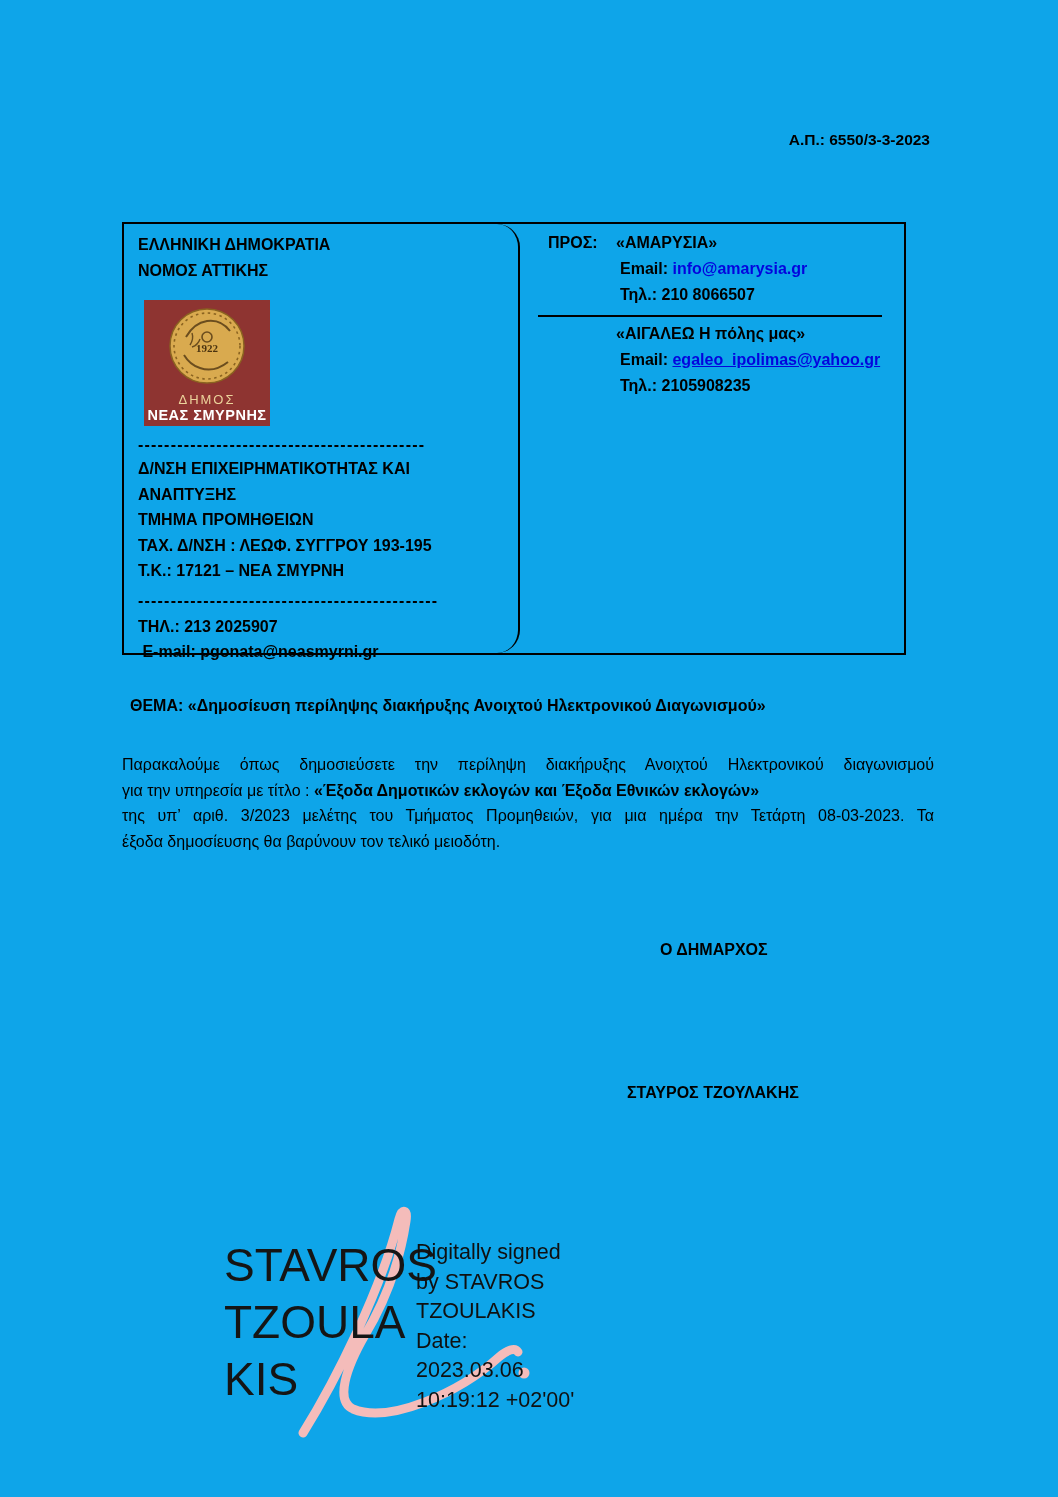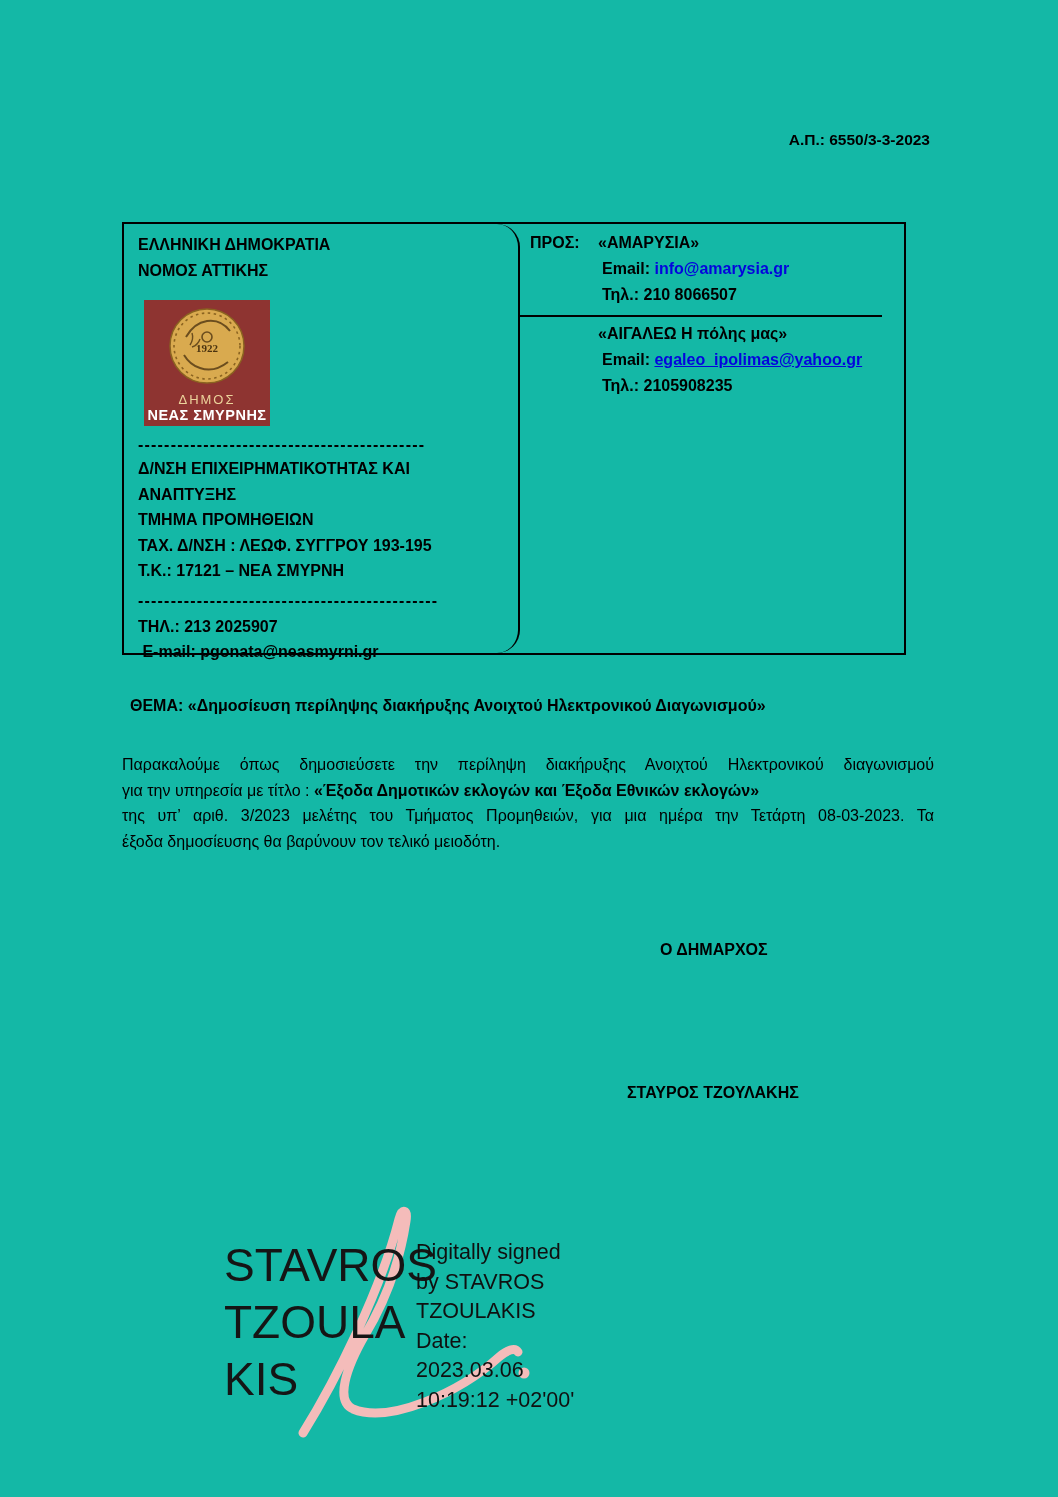--- a/index.html
+++ b/index.html
@@ -1,30 +1,30 @@
 <!DOCTYPE html>
 <html><head>
 <meta charset="utf-8">
 <style>
   html,body{margin:0;padding:0;background:#e8e8e8;}
   .page{
-    position:relative;width:1058px;height:1497px;background:#14b8a6;
+    position:relative;width:1058px;height:1497px;background:#0ea5e9;
     margin:0 auto;font-family:"Liberation Sans",sans-serif;color:#000;
     overflow:hidden;
   }
   .abs{position:absolute;}
   .b{font-weight:bold;}
 
   
   .refnum{top:131px;left:0;width:930px;text-align:right;font-size:15.5px;font-weight:bold;}
 
   
   .info-table{left:122px;top:222px;width:784px;height:433px;border:2px solid #000;display:flex;box-sizing:border-box;}
   .cell-left{width:396px;border-right:2px solid #000;box-sizing:border-box;padding:8px 14px 0 14px;border-radius:23px;}
-  .cell-right{flex:1;box-sizing:border-box;padding:6px 10px 0 10px;}
+  .cell-right{flex:1;box-sizing:border-box;padding:6px 10px 0 28px;}
   .tl{font-size:16px;font-weight:bold;line-height:25.5px;white-space:pre;}
 
   
   .logo{width:126px;height:126px;margin:17px 0 2px 6px;display:flex;flex-direction:column;align-items:center;justify-content:flex-start;}
   .coin-wrap{margin-top:7px;}
   .logo-dimos{font-size:13px;letter-spacing:2px;line-height:15px;margin-top:3px;}
   .logo-neas{font-size:14.5px;font-weight:bold;line-height:17px;letter-spacing:0.5px;}
 
   .dash{font-size:16px;font-weight:bold;letter-spacing:1.2px;line-height:22px;margin-top:8px;white-space:nowrap;overflow:hidden;}
   .dash2{margin-top:6px;margin-bottom:2px;}

